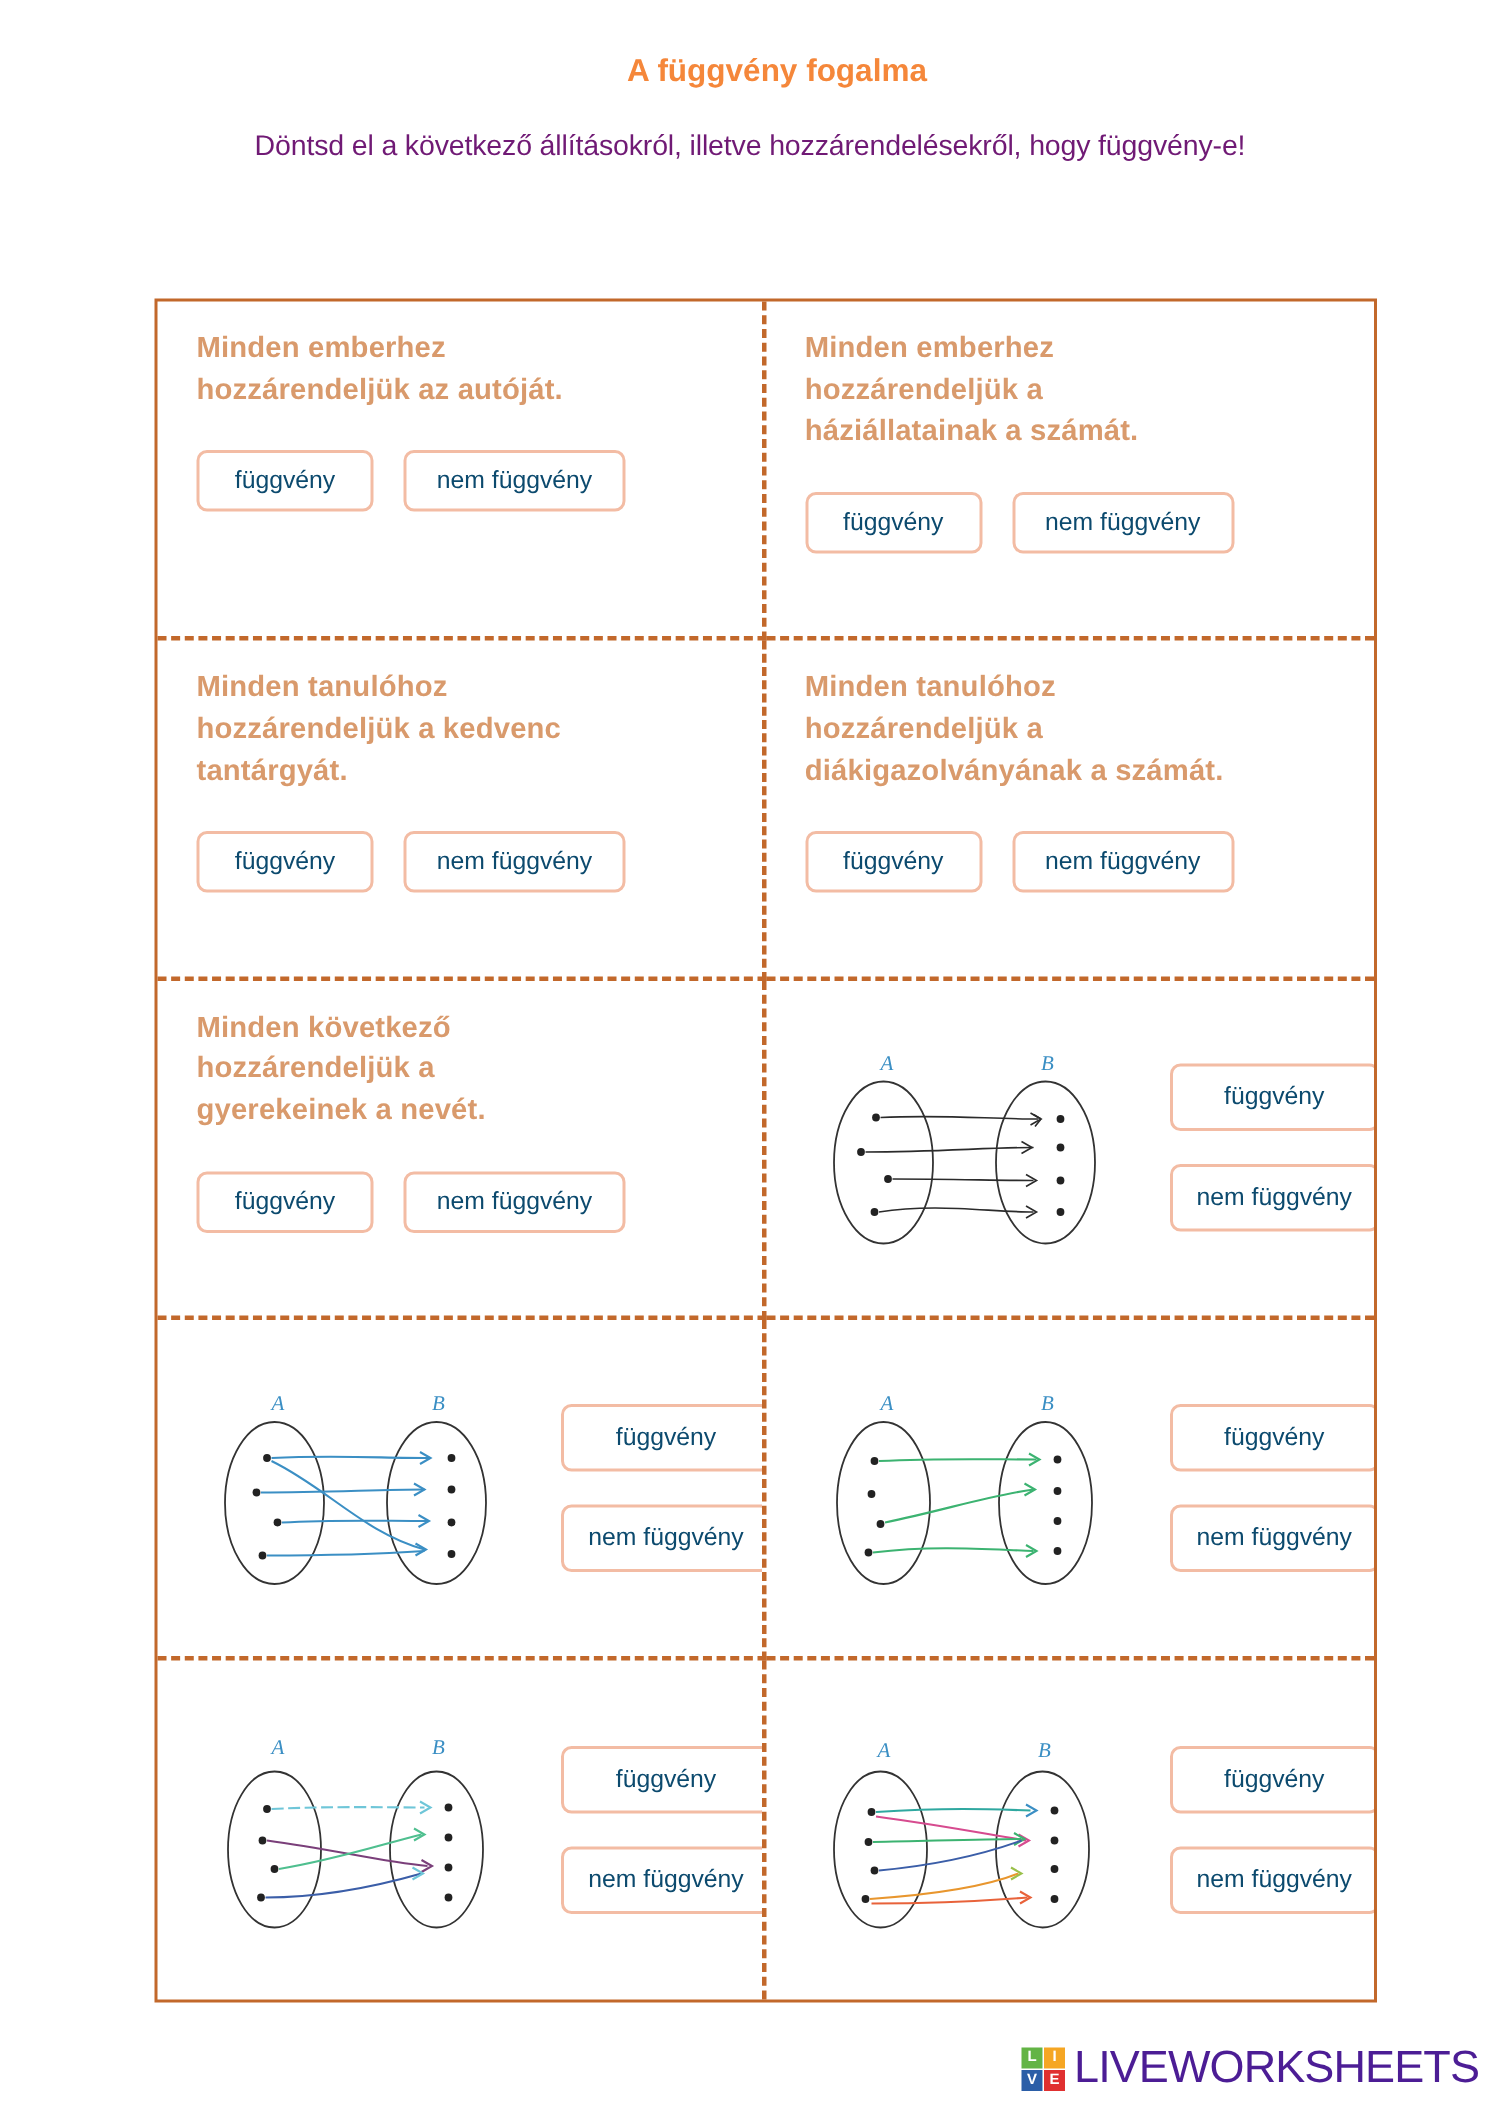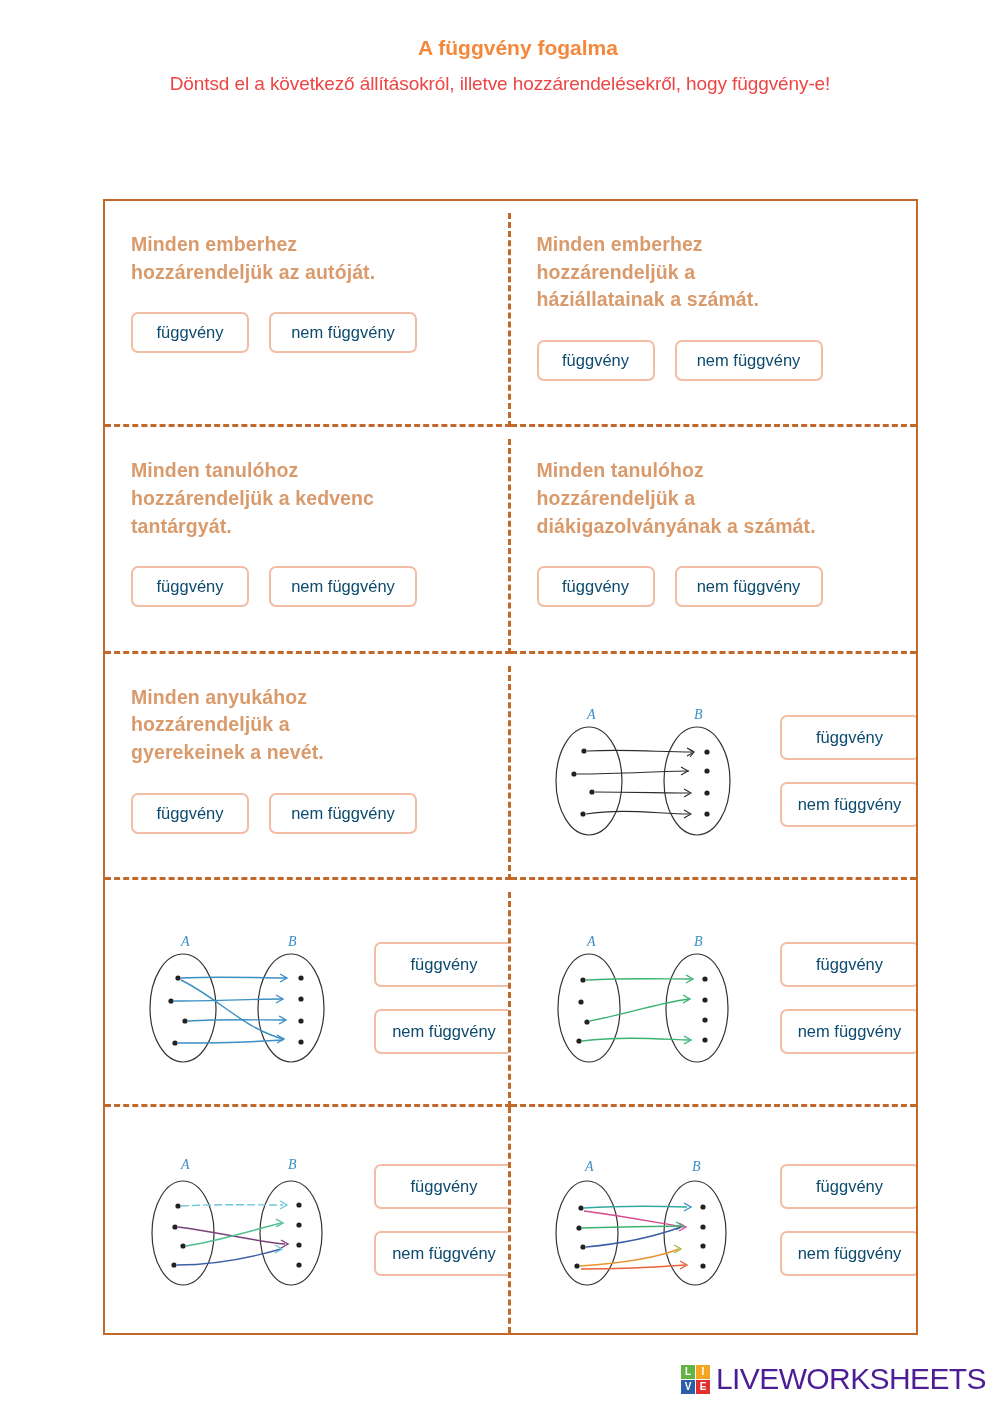--- a/index.html
+++ b/index.html
@@ -27,22 +27,22 @@
   }
   .subtitle {
     font-size: 21px;
     font-weight: bold;
     color: #F5873A;
     margin-top: 12px;
     padding-left: 36px;
   }
   .instruction {
     font-size: 19px;
-    color: #ef4444;
-    margin-top: 13px;
+    color: #701a75;
+    margin-top: 27px;
     letter-spacing: -0.1px;
   }
 
   
   .sheet {
     position: absolute;
     left: 103px;
     top: 199px;
     width: 815px;
     height: 1136px;
@@ -62,21 +62,20 @@
     box-sizing: border-box;
     padding: 18px 22px 10px 26px;
     overflow: hidden;
   }
   
   .cell.col-left {
     border-right: 3px dashed #C2682B;
   }
   .grid > .cell:nth-child(-n+8) {
     border-bottom: 3px dashed #C2682B;
-    margin-top: 12px;
   }
 
   
   .statement {
     font-size: 19.5px;
     font-weight: bold;
     color: #D99A6C;
     line-height: 1.42;
     letter-spacing: 0.1px;
     max-width: 330px;
@@ -201,21 +200,21 @@
       <div class="statement">Minden tanulóhoz
 hozzárendeljük a
 diákigazolványának a számát.</div>
       <div class="btn-row">
         <div class="choice-btn">függvény</div>
         <div class="choice-btn wide">nem függvény</div>
       </div>
     </div>
 
     <div class="cell col-left">
-      <div class="statement">Minden anyukához
+      <div class="statement">Minden következő
 hozzárendeljük a
 gyerekeinek a nevét.</div>
       <div class="btn-row">
         <div class="choice-btn">függvény</div>
         <div class="choice-btn wide">nem függvény</div>
       </div>
     </div>
 
     <div class="cell diagram-cell">
       <div class="diagram-wrap">

